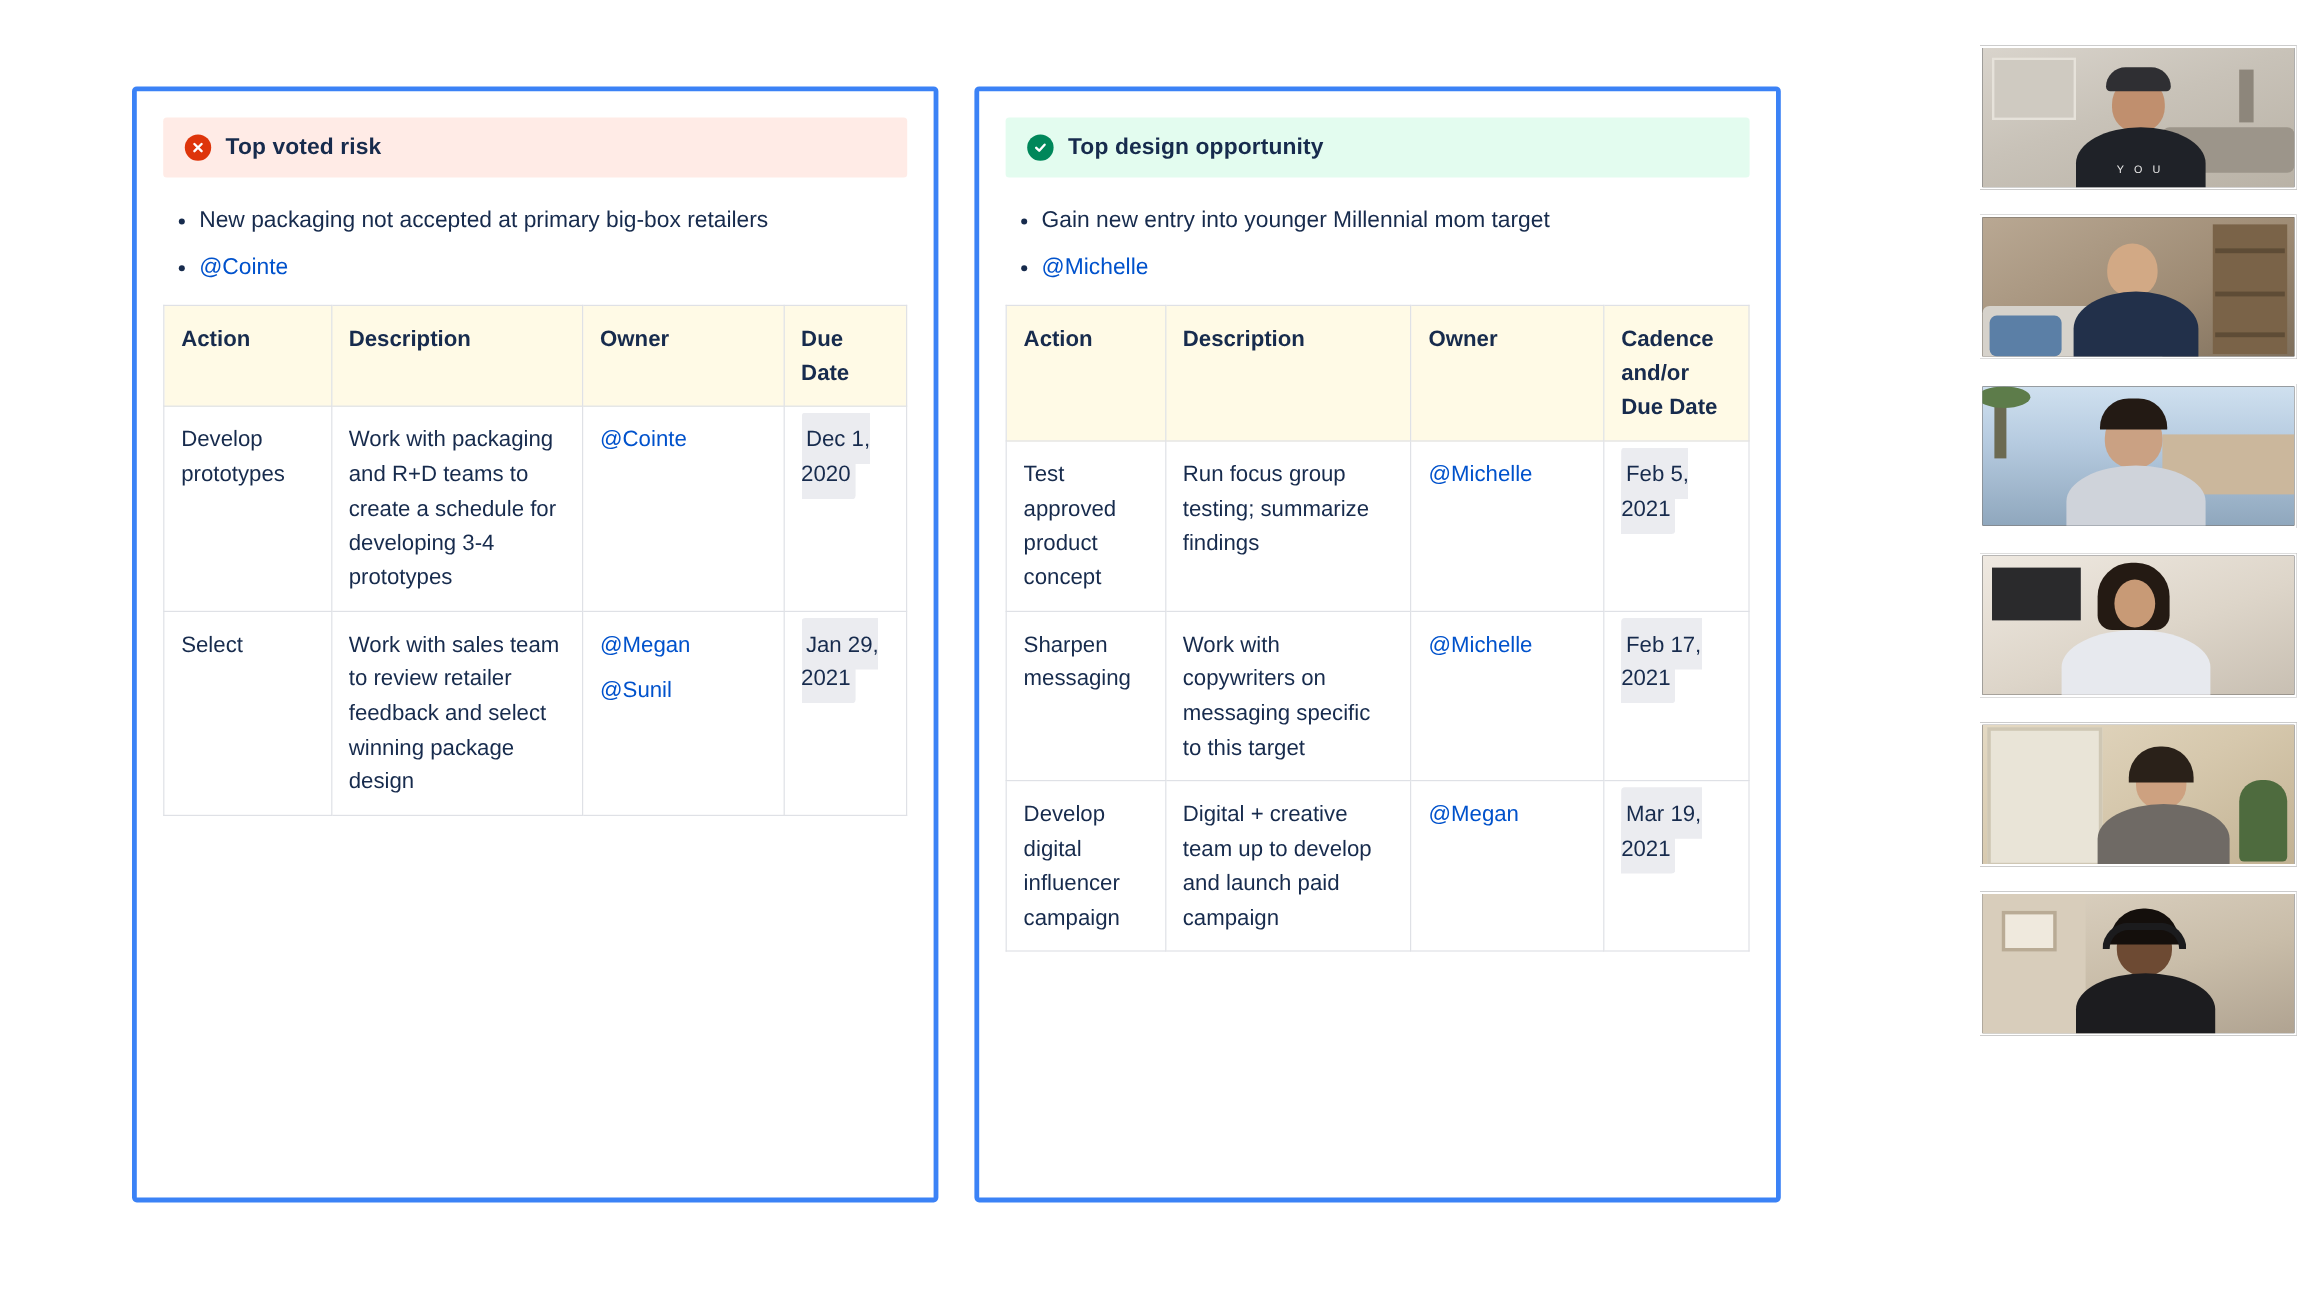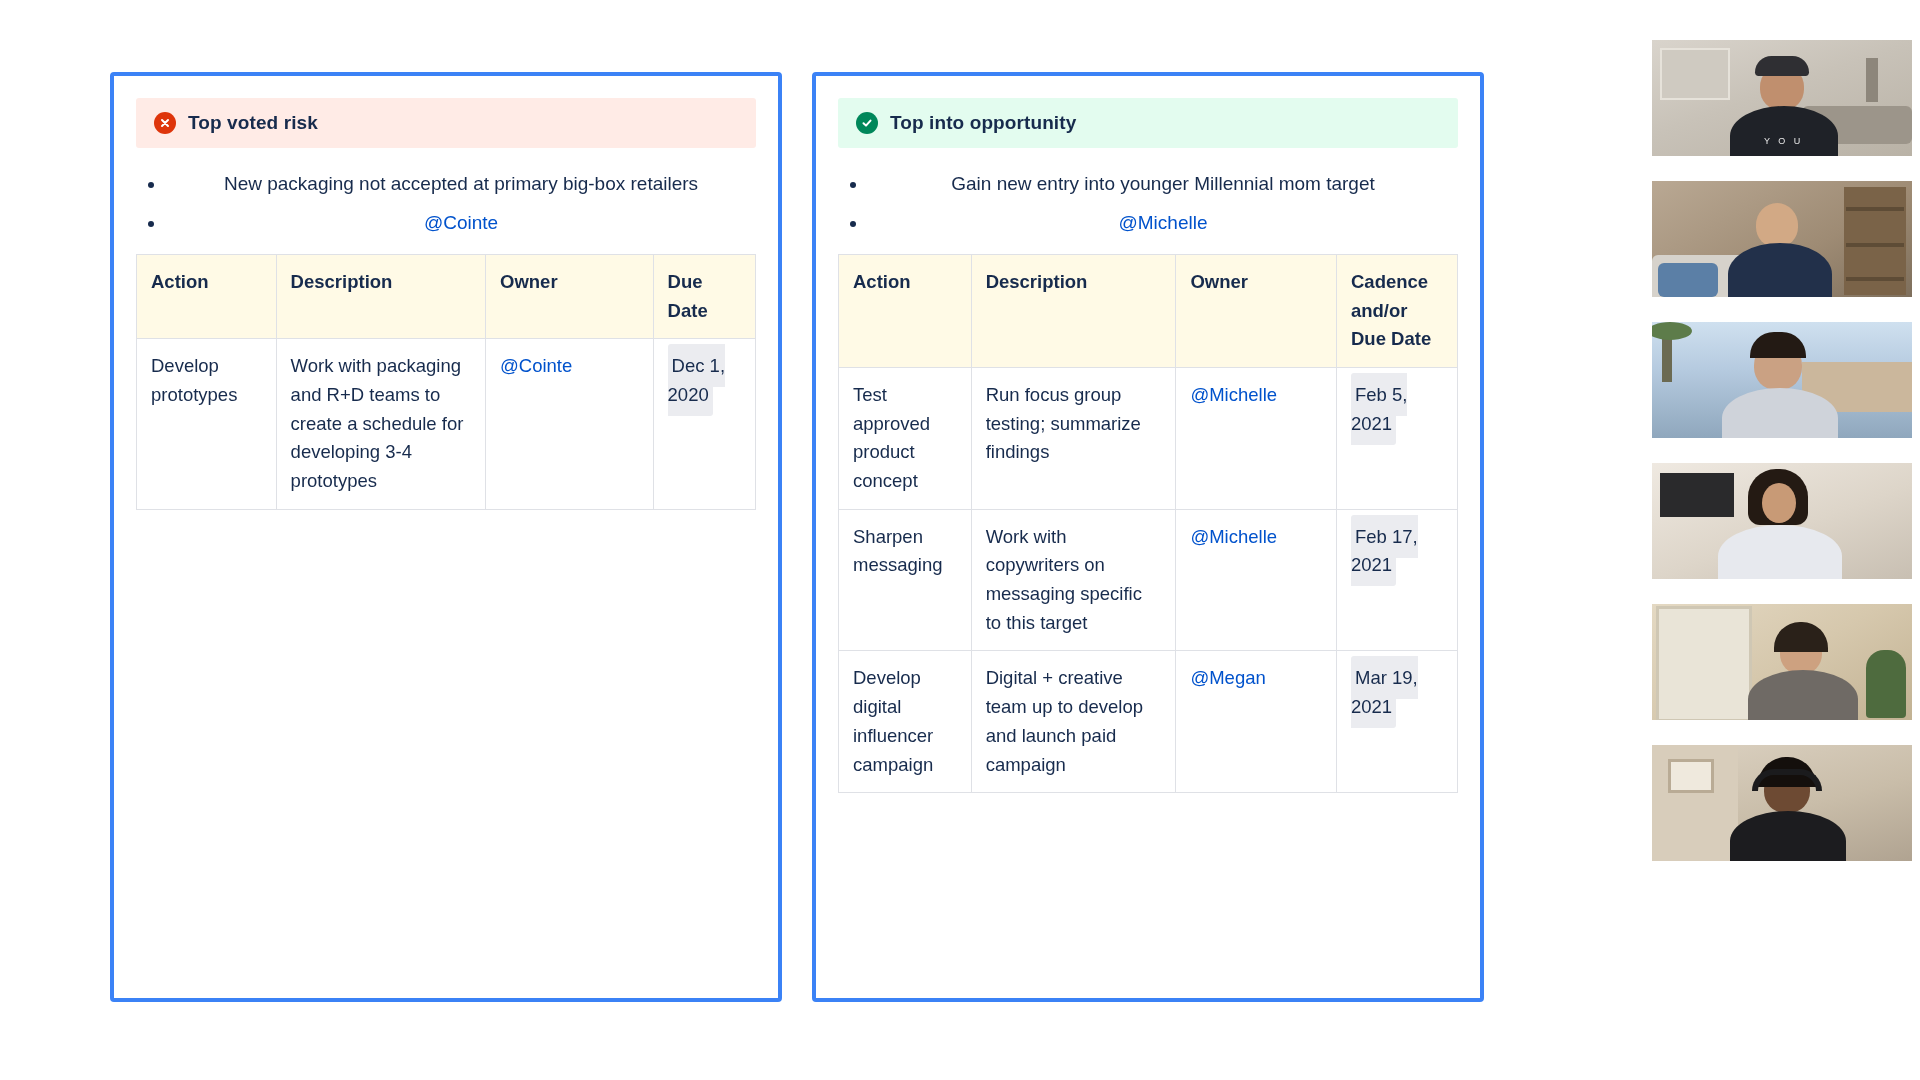--- a/index.html
+++ b/index.html
@@ -64,21 +64,20 @@
     flex: none;
   }
   .icon-circle.err { background: #de350b; }
   .icon-circle.ok { background: #00875a; }
   .icon-circle svg { display: block; }
 
   ul.bullets {
     margin: 22px 0 10px 0;
     padding-left: 30px;
     list-style: disc;
-    text-align: center;
   }
   ul.bullets li {
     font-size: 19px;
     line-height: 1.45;
     margin-bottom: 11px;
     color: #172b4d;
   }
   ul.bullets li::marker { color: #172b4d; }
   .mention {
     color: #0052cc;
@@ -252,32 +251,43 @@
             <tr>
               <td>Develop prototypes</td>
               <td>Work with packaging and R+D teams to create a schedule for developing 3-4 prototypes</td>
               <td class="owner-cell">
                 <a class="mention" href="#">@Cointe</a>
               </td>
               <td>
                 <span class="date-pill">Dec 1, 2020</span>
               </td>
             </tr>
+            <tr>
+              <td>Select</td>
+              <td>Work with sales team to review retailer feedback and select winning package design</td>
+              <td class="owner-cell">
+                <a class="mention" href="#">@Megan</a>
+                <a class="mention" href="#">@Sunil</a>
+              </td>
+              <td>
+                <span class="date-pill">Jan 29, 2021</span>
+              </td>
+            </tr>
           </tbody>
         </table>
       </div>
 
       <div class="panel opportunity">
         <div class="banner opp-banner">
           <span class="icon-circle ok">
             <svg width="12" height="12" viewBox="0 0 12 12" aria-hidden="true">
               <path d="M2.5 6.2 L5 8.6 L9.5 3.6" fill="none" stroke="#ffffff" stroke-width="2" stroke-linecap="round" stroke-linejoin="round"></path>
             </svg>
           </span>
-          <span>Top into opportunity</span>
+          <span>Top design opportunity</span>
         </div>
 
         <ul class="bullets">
           <li>
             <span>Gain new entry into younger Millennial mom target</span>
           </li>
           <li>
             <span class="mention">@Michelle</span>
           </li>
         </ul>

